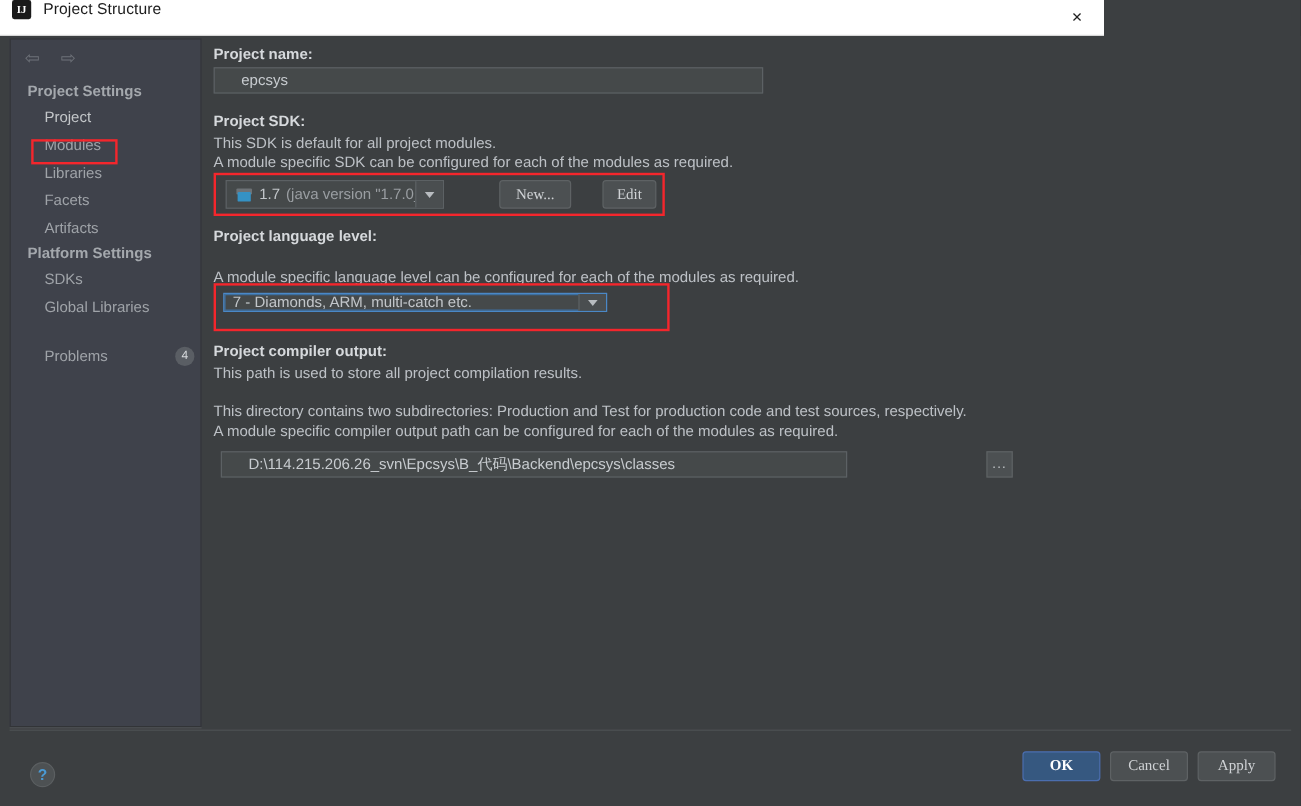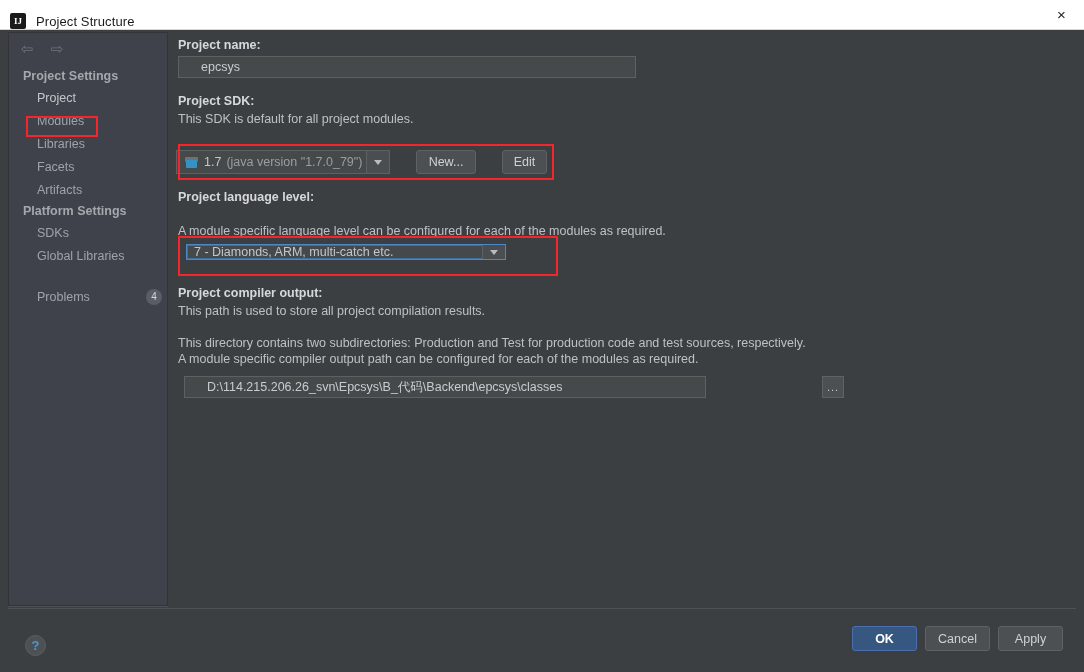--- a/index.html
+++ b/index.html
@@ -17,26 +17,26 @@
     height: 672px;
     overflow: hidden;
     background: #3c3f41;
     box-sizing: border-box;
   }
 
   
   .titlebar {
     position: absolute;
     left: 0; top: 0;
-    width: 1084px;
+    width: 920px;
     height: 30px;
     background: #ffffff;
     border-bottom: 1px solid #d7d7d7;
     display: flex;
-    align-items: flex-end;
+    align-items: flex-start;
     box-sizing: border-box;
   }
   .tb-icon {
     width: 16px; height: 16px;
     margin-left: 10px;
     background: #1a1a1a;
     border-radius: 2px;
     position: relative;
     flex: none;
   }
@@ -248,20 +248,21 @@
     border: 1px solid #5e6264;
     border-radius: 3px;
     box-sizing: border-box;
     display: flex;
     align-items: center;
     justify-content: center;
     font-size: 12.5px;
     color: #cfd2d5;
     cursor: default;
     white-space: nowrap;
+    font-family: Liberation Serif, serif;
   }
   .btn.primary {
     background: #365880;
     border: 1px solid #4b6eaf;
     color: #ffffff;
     font-weight: bold;
   }
   .browse-btn {
     position: absolute;
     background: #4c5052;
@@ -357,22 +358,23 @@
     </div>
     <div class="sidebar-bottom-line"></div>
 
     <div class="panel">
 
       <div class="sec-label" style="left:2px; top:6px">Project name:</div>
       <div class="textfield" style="left:2px; top:24px; width:458px; height:22px">epcsys</div>
 
       <div class="sec-label" style="left:2px; top:62px">Project SDK:</div>
       <div class="sec-desc" style="left:2px; top:80px">This SDK is default for all project modules.</div>
-
-      <div class="combo" style="left:0; top:118px; width:214px; height:24px">
+      <div class="sec-desc" style="left:2px; top:96px">A module specific SDK can be configured for each of the modules as required.</div>
+
+      <div class="combo" style="left:12px; top:118px; width:182px; height:24px">
         <div class="combo-text">
           <span class="jdk-icon"></span>
           <span>1.7</span>
           <span class="combo-sub">(java version "1.7.0_79")</span>
         </div>
         <div class="arrow-box"></div>
       </div>
       <div class="btn" style="left:240px; top:118px; width:60px; height:24px">
         <span>New...</span>
       </div>

